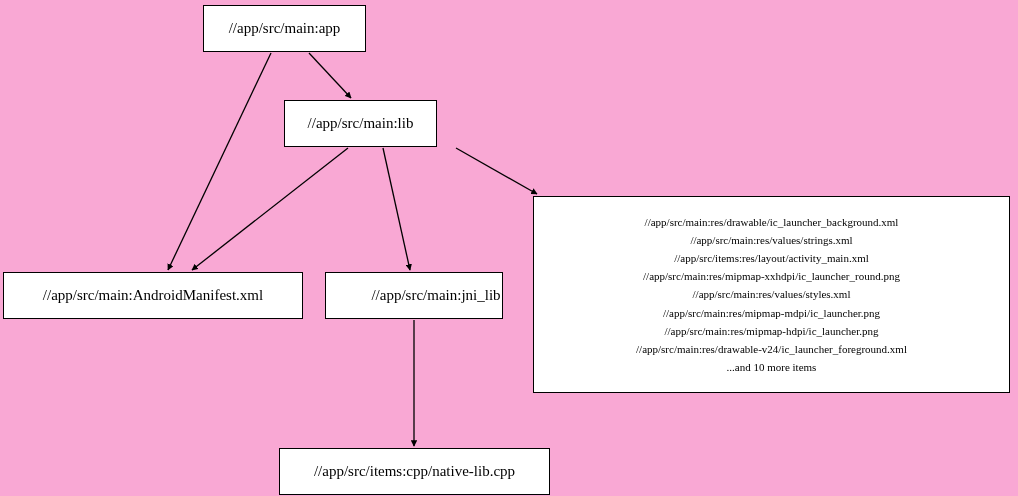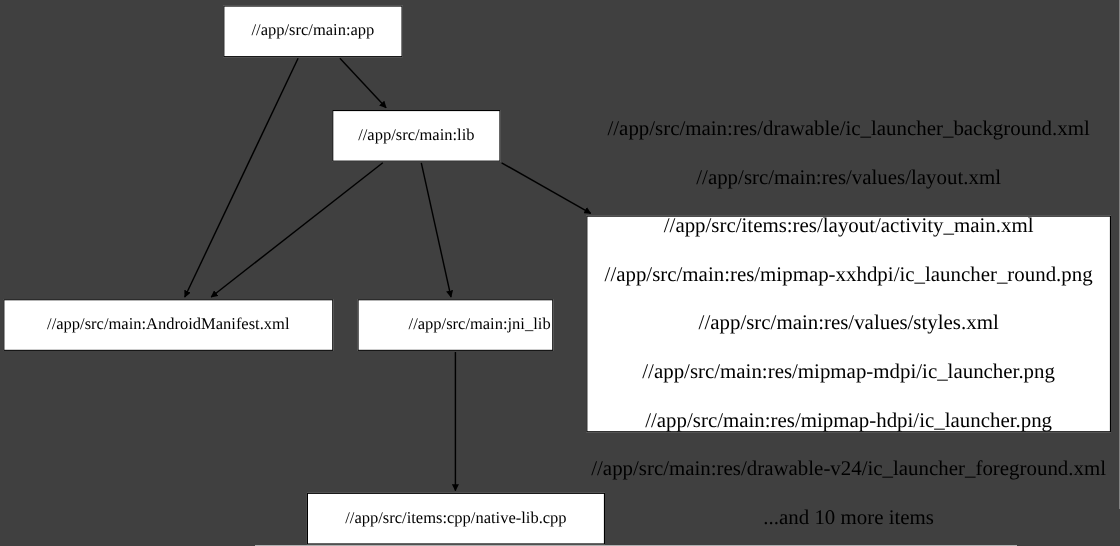--- a/index.html
+++ b/index.html
@@ -5,21 +5,21 @@
 <style>
   html, body {
     margin: 0;
     padding: 0;
     background: #ffffff;
   }
   #canvas {
     position: relative;
     width: 1018px;
     height: 496px;
-    background: #404040;
+    background: #f9a8d4;
     overflow: hidden;
     font-family: "Liberation Serif", "DejaVu Serif", serif;
   }
   #edge-layer {
     position: absolute;
     left: 0;
     top: 0;
     width: 1018px;
     height: 496px;
     pointer-events: none;
@@ -35,24 +35,23 @@
     text-align: center;
     color: #000000;
     font-size: 15px;
     line-height: 1.0;
     white-space: nowrap;
     z-index: 2;
   }
   .node-multiline {
     white-space: normal;
     line-height: 18.2px;
-    font-size: 19px;
+    font-size: 11px;
     flex-direction: column;
     justify-content: center;
-    gap: 26px;
   }
   .node-multiline .line {
     display: block;
     width: 100%;
     text-align: center;
   }
 </style>
 </head>
 <body>
 
@@ -71,39 +70,39 @@
         <line x1="383" y1="148" x2="410" y2="270" marker-end="url(#arrow)"></line>
         <line x1="456" y1="148" x2="537" y2="194" marker-end="url(#arrow)"></line>
         <line x1="414" y1="320" x2="414" y2="446" marker-end="url(#arrow)"></line>
       </g>
   </svg>
 
   <div class="node" style="left: 203px; top: 5px; width: 163px; height: 47px;">
     <span>//app/src/main:app</span>
   </div>
 
-  <div class="node" style="left: 302px; top: 100px; width: 153px; height: 47px;">
+  <div class="node" style="left: 284px; top: 100px; width: 153px; height: 47px;">
     <span>//app/src/main:lib</span>
   </div>
 
   <div class="node" style="left: 3px; top: 272px; width: 300px; height: 47px;">
     <span>//app/src/main:AndroidManifest.xml</span>
   </div>
 
   <div class="node" style="left: 325px; top: 272px; width: 178px; height: 47px; padding-left: 44px;">
     <span>//app/src/main:jni_lib</span>
   </div>
 
   <div class="node" style="left: 279px; top: 448px; width: 271px; height: 47px;">
     <span>//app/src/items:cpp/native-lib.cpp</span>
   </div>
 
   <div class="node node-multiline" id="resources-node" style="left: 533px; top: 196px; width: 477px; height: 197px;">
       <span class="line">//app/src/main:res/drawable/ic_launcher_background.xml</span>
-      <span class="line">//app/src/main:res/values/layout.xml</span>
+      <span class="line">//app/src/main:res/values/strings.xml</span>
       <span class="line">//app/src/items:res/layout/activity_main.xml</span>
       <span class="line">//app/src/main:res/mipmap-xxhdpi/ic_launcher_round.png</span>
       <span class="line">//app/src/main:res/values/styles.xml</span>
       <span class="line">//app/src/main:res/mipmap-mdpi/ic_launcher.png</span>
       <span class="line">//app/src/main:res/mipmap-hdpi/ic_launcher.png</span>
       <span class="line">//app/src/main:res/drawable-v24/ic_launcher_foreground.xml</span>
       <span class="line">...and 10 more items</span>
     </div>
 
 </div>

